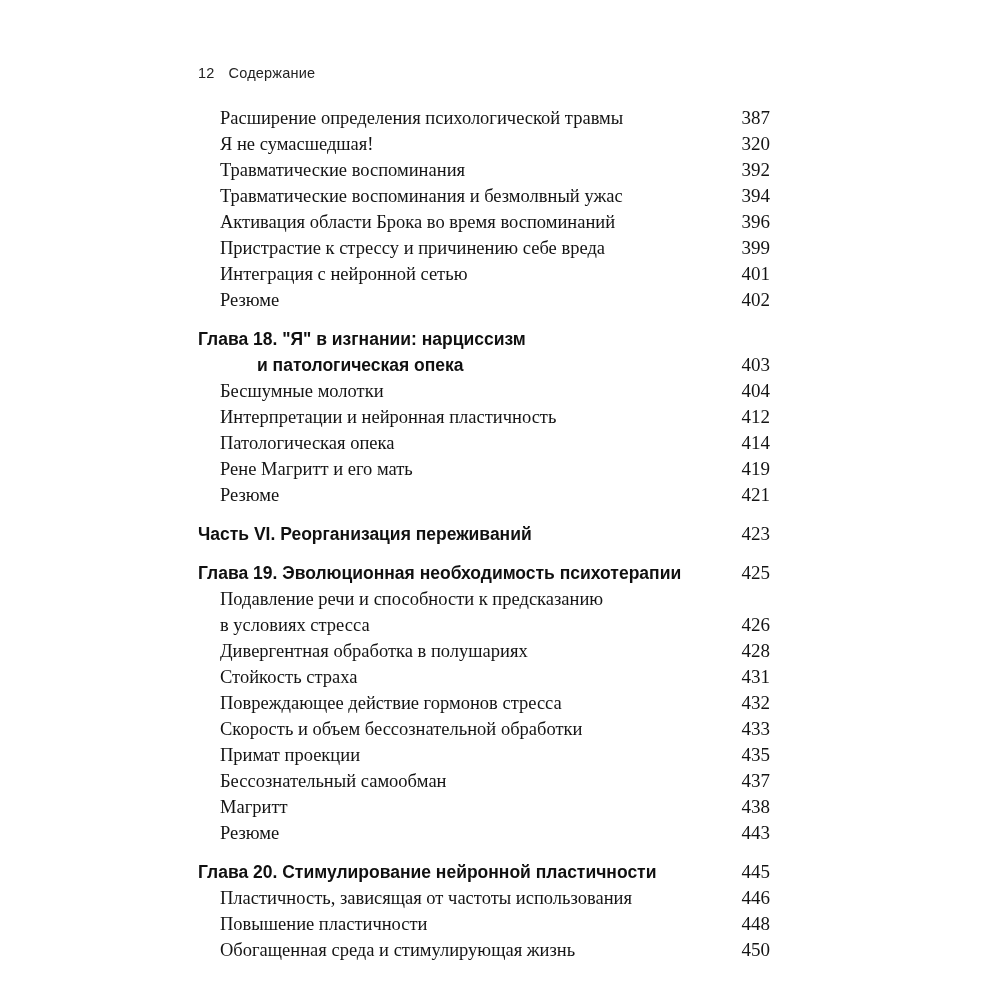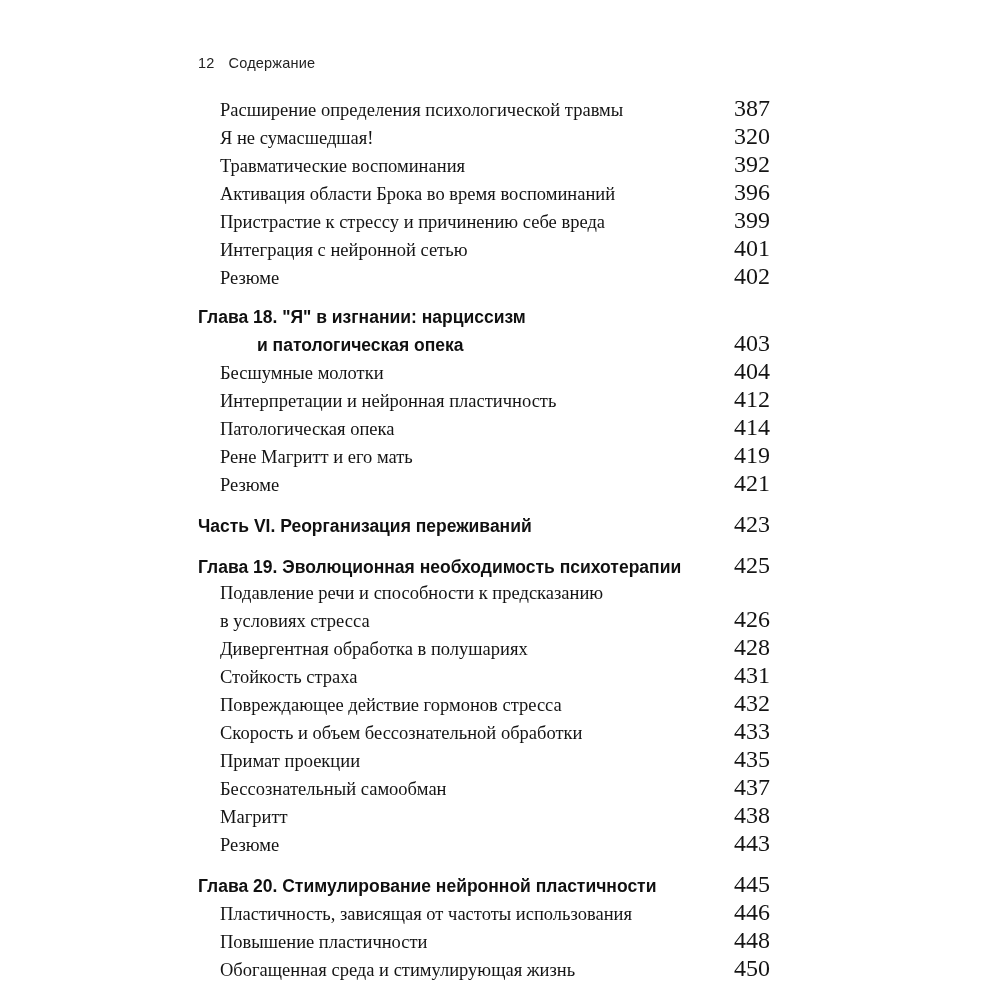--- a/index.html
+++ b/index.html
@@ -9,20 +9,21 @@
     width: 1000px;
     height: 1000px;
     overflow: hidden;
   }
   .page {
     position: relative;
     width: 1000px;
     height: 716px;
     background: #ffffff;
     color: #1b1b1b;
+    margin-top: 10px;
   }
   .content {
     position: absolute;
     left: 198px;
     top: 55px;
     width: 572px;
   }
   .running-header {
     font-family: "Liberation Sans", sans-serif;
     font-size: 14.5px;
@@ -51,21 +52,21 @@
   .row.chapter .txt, .row.part .txt {
     font-family: "Liberation Sans", sans-serif;
     font-weight: bold;
     font-size: 17.5px;
     color: #101010;
   }
   .row.chapter .line.cont { padding-left: 59px; }
   .txt { white-space: nowrap; }
   .pg {
     font-family: "Liberation Serif", serif;
-    font-size: 24px;
+    font-size: 19px;
     color: #141414;
     padding-left: 12px;
     min-width: 34px;
     text-align: right;
   }
 </style>
 </head>
 <body>
 
 <div class="page">
@@ -87,20 +88,26 @@
           </div>
         </div>
         <div class="row entry">
           <div class="line">
             <span class="txt">Травматические воспоминания</span>
             <span class="pg">392</span>
           </div>
         </div>
         <div class="row entry">
           <div class="line">
+            <span class="txt">Травматические воспоминания и безмолвный ужас</span>
+            <span class="pg">394</span>
+          </div>
+        </div>
+        <div class="row entry">
+          <div class="line">
             <span class="txt">Активация области Брока во время воспоминаний</span>
             <span class="pg">396</span>
           </div>
         </div>
         <div class="row entry">
           <div class="line">
             <span class="txt">Пристрастие к стрессу и причинению себе вреда</span>
             <span class="pg">399</span>
           </div>
         </div>

